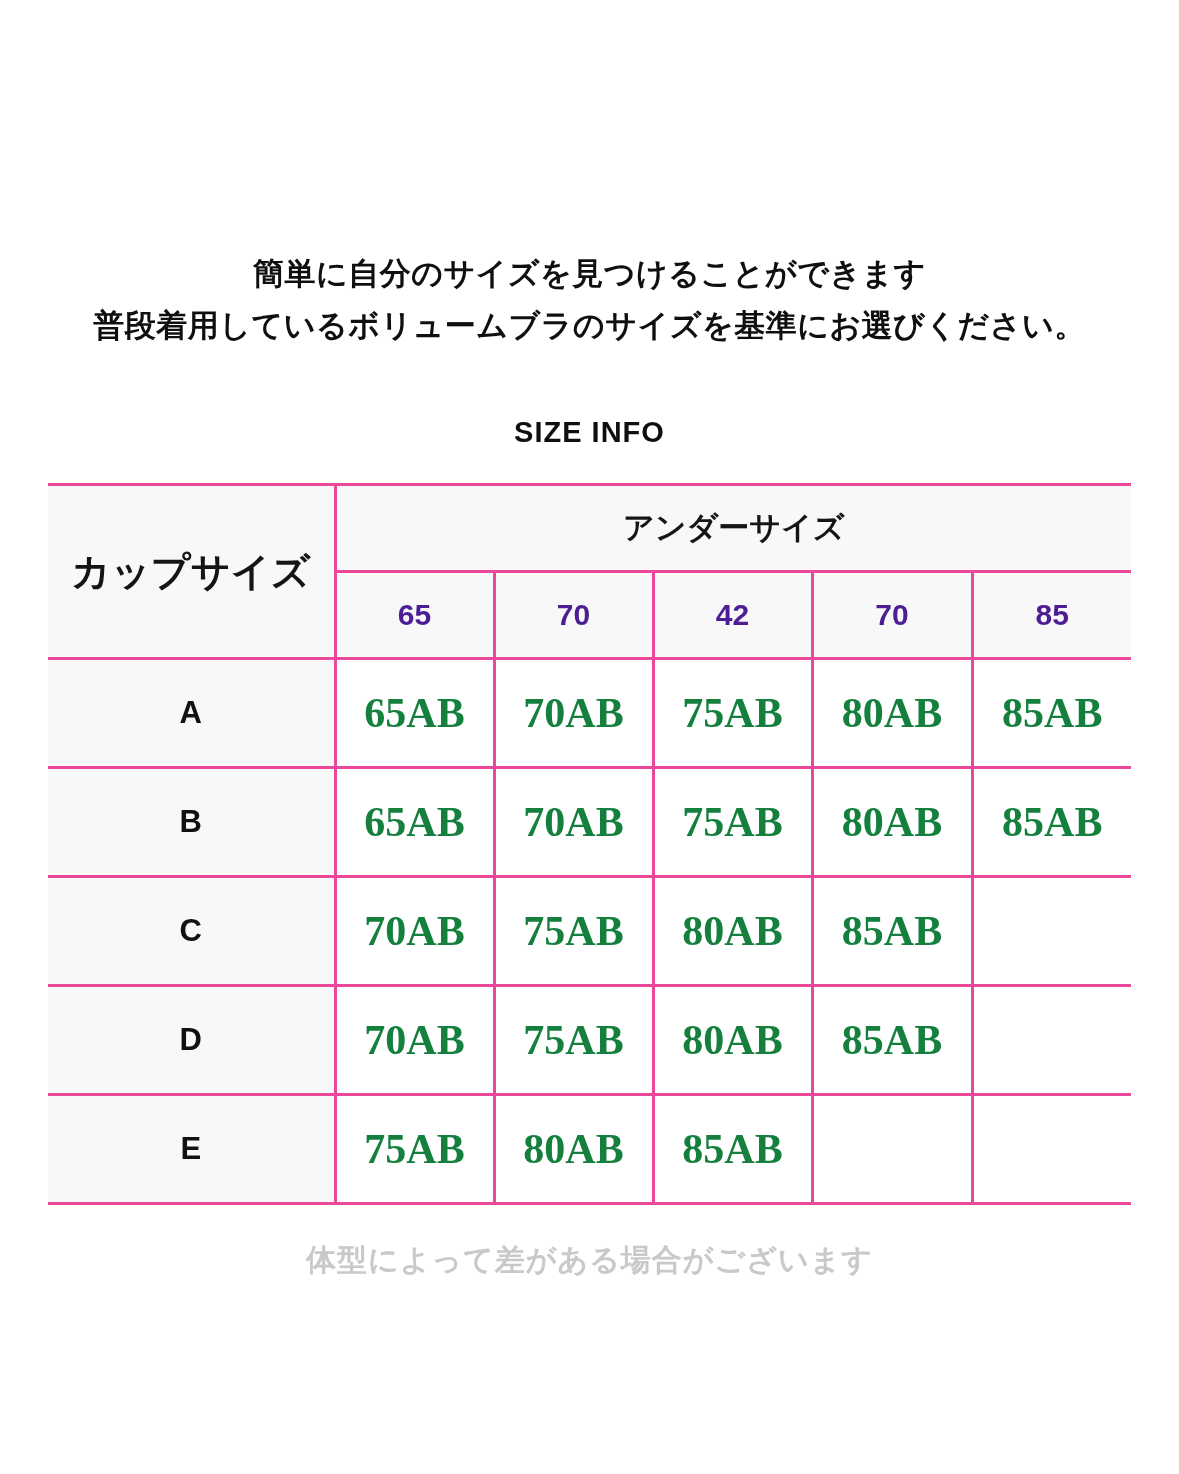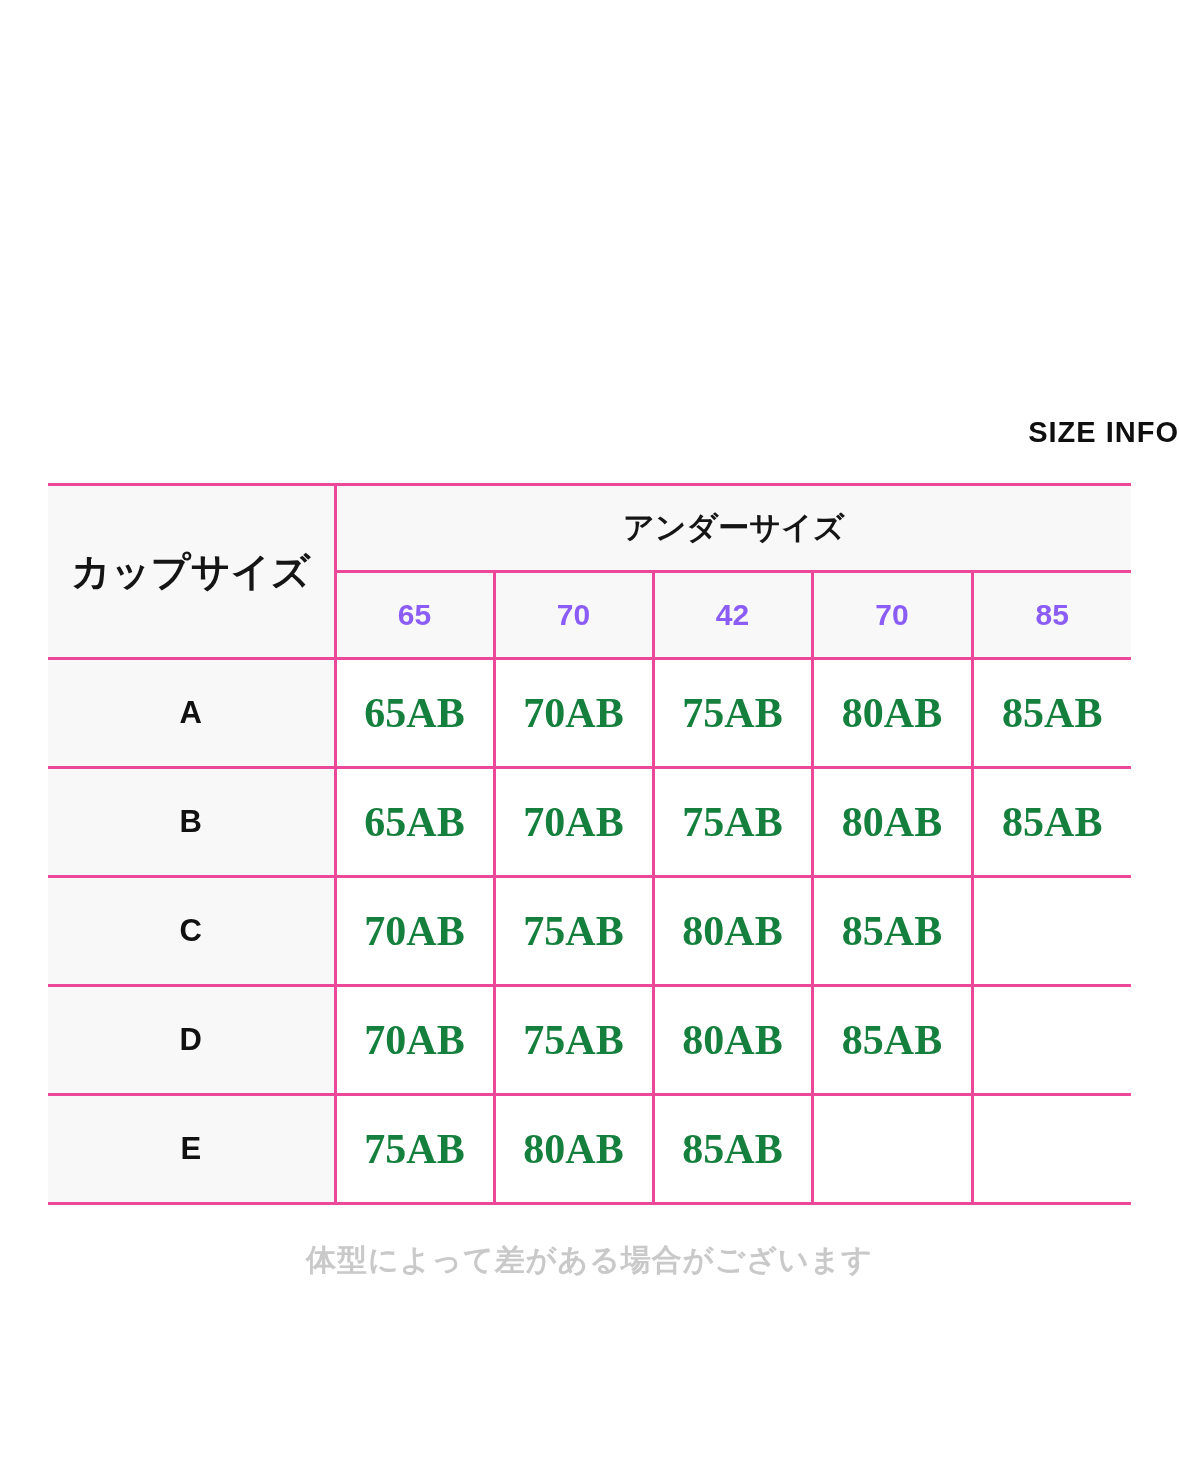--- a/index.html
+++ b/index.html
@@ -25,21 +25,21 @@
     font-size: 31px;
     line-height: 52px;
     color: #0f0f0f;
     letter-spacing: 0.5px;
   }
   .section-title {
     position: absolute;
     left: 0;
     right: 0;
     top: 416px;
-    text-align: right;
+    text-align: center;
     font-weight: 700;
     font-size: 29px;
     color: #0f0f0f;
     letter-spacing: 1px;
   }
   table.size-table {
     position: absolute;
     left: 48px;
     top: 483px;
     width: 1083px;
@@ -67,21 +67,21 @@
     background: #f8f8f8;
     font-weight: 700;
     font-size: 31px;
     color: #151515;
     height: 84px;
   }
   tr.nums-row th {
     background: #f8f8f8;
     font-weight: 700;
     font-size: 30px;
-    color: #8b5cf6;
+    color: #4c1d95;
     height: 84px;
   }
   tr.data-row { height: 109px; }
   th.cup-label {
     background: #f8f8f8;
     font-weight: 700;
     font-size: 31px;
     color: #111111;
   }
   td.size-value {
@@ -101,20 +101,24 @@
     font-weight: 700;
     color: #c9c9c9;
     letter-spacing: 1px;
   }
 </style>
 </head>
 <body>
 
 <div class="page">
 
+  <div class="intro">
+    <div>簡単に自分のサイズを見つけることができます</div>
+    <div>普段着用しているボリュームブラのサイズを基準にお選びください。</div>
+  </div>
 
   <div class="section-title">SIZE INFO</div>
 
   <table class="size-table">
     <colgroup>
       <col style="width:287px">
       <col style="width:159px">
       <col style="width:159px">
       <col style="width:159px">
       <col style="width:160px">

